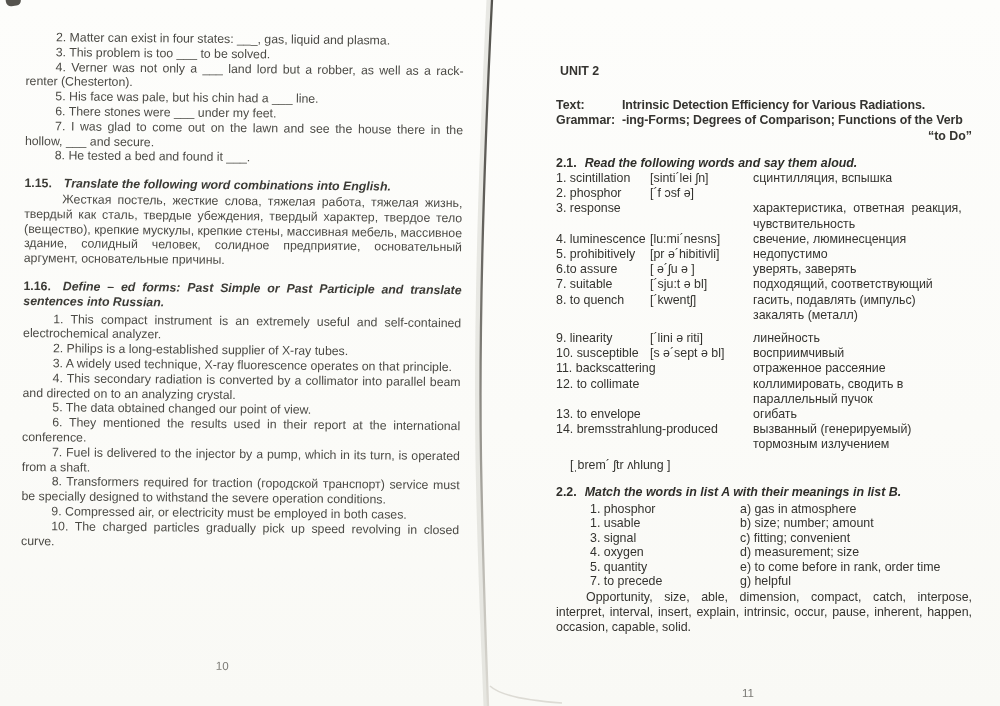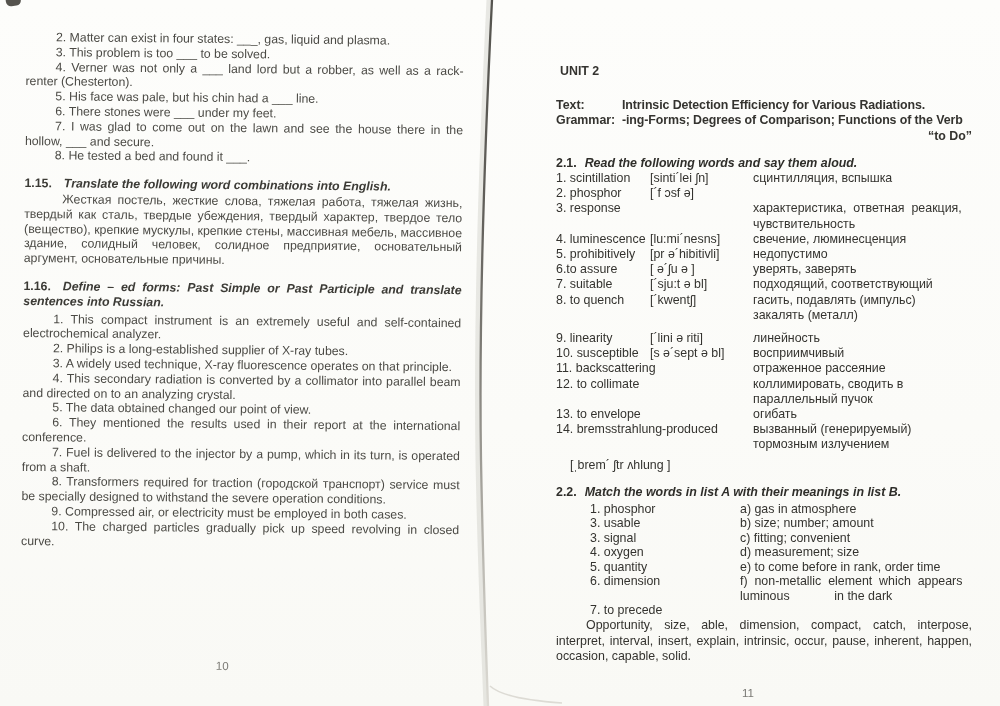--- a/index.html
+++ b/index.html
@@ -204,42 +204,38 @@
     <p class="brems">[ˌbrem´ ʃtr ʌhlung ]</p>
 
     <p class="ex-head">
       <span class="exnum">2.2.</span><span class="ex-title">Match the words in list A with their meanings in list B.</span>
     </p>
     <div class="pair pair-first">
         <span class="pa">1. phosphor</span>
         <span class="pb">a) gas in atmosphere</span>
       </div>
     <div class="pair">
-        <span class="pa">3. usable</span>
+        <span class="pa">1. usable</span>
         <span class="pb">b) size; number; amount</span>
       </div>
     <div class="pair">
         <span class="pa">3. signal</span>
         <span class="pb">c) fitting; convenient</span>
       </div>
     <div class="pair">
         <span class="pa">4. oxygen</span>
         <span class="pb">d) measurement; size</span>
       </div>
     <div class="pair">
         <span class="pa">5. quantity</span>
         <span class="pb">e) to come before in rank, order time</span>
       </div>
     <div class="pair">
-        <span class="pa">6. dimension</span>
-        <span class="pb">f)  non-metallic  element  which  appears
-luminous             in the dark</span>
-      </div>
-    <div class="pair">
         <span class="pa">7. to precede</span>
+        <span class="pb">g) helpful</span>
       </div>
 
     <p class="syn-body">Opportunity, size, able, dimension, compact, catch, interpose, interpret, interval, insert, explain, intrinsic, occur, pause, inherent, happen, occasion, capable, solid.</p>
 
     <div class="pnum rp-num">11</div>
   </div>
 
 </div>
 
 </body></html>

